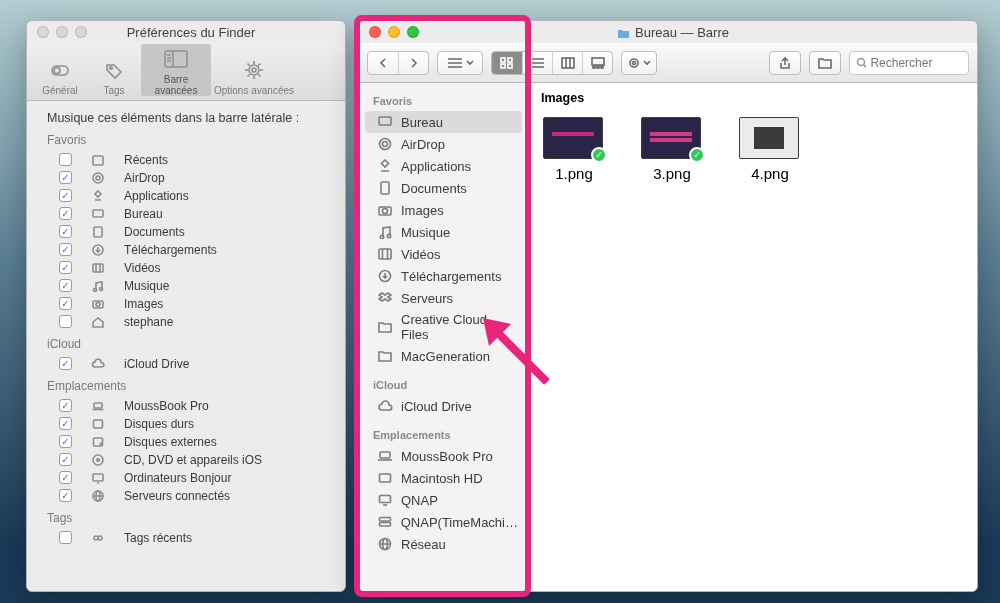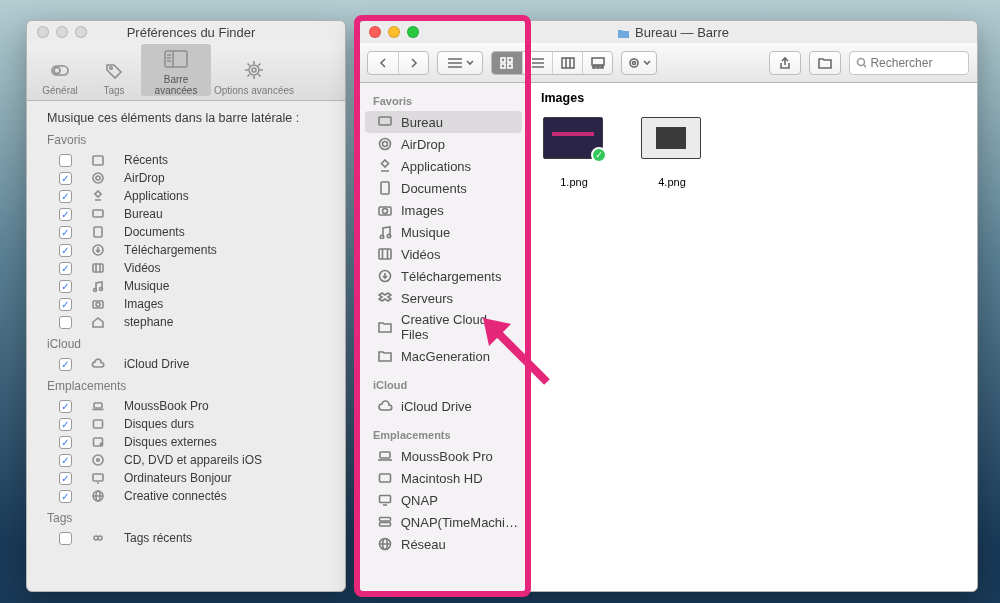--- a/index.html
+++ b/index.html
@@ -15,21 +15,21 @@
 
   
   #prefs{left:26px;top:20px;width:320px;height:572px;}
   #prefs .toolbar{height:58px; background:linear-gradient(#efefef,#dcdcdc); border-bottom:1px solid #b7b7b7; display:flex; align-items:flex-end; padding:4px 6px}
   .tb-btn{width:54px;text-align:center;color:#7a7a7a;font-size:10px}
   .tb-btn .ico{height:30px;display:flex;align-items:center;justify-content:center;color:#8f8f8f}
   .tb-btn.sel{background:#c6c6c6;border-radius:3px;color:#555}
   #prefs .body{padding:10px 14px;font-size:12px;color:#3a3a3a;overflow:auto;height:calc(100% - 80px);}
   #prefs .body h4{font-size:12px;color:#7a7a7a;font-weight:normal;margin:6px 0 4px 6px}
   #prefs .hdr{font-size:12.5px;margin:0 0 8px 6px}
-  .row{display:flex;align-items:flex-end;gap:18px;padding:2px 6px 2px 18px}
+  .row{display:flex;align-items:flex-start;gap:18px;padding:2px 6px 2px 18px}
   .row .chk{width:13px;height:13px;border:1px solid #9a9a9a;border-radius:3px;background:#fff;display:flex;align-items:center;justify-content:center;}
   .row .chk.c::after{content:"✓";font-size:10px;color:#3478f6;line-height:1}
   .row .sm{width:16px;height:14px;color:#8d8d8d;display:flex;align-items:center;justify-content:center}
   .row span{font-size:12px}
 
   
   #finder{left:358px;top:20px;width:620px;height:572px;}
   #finder .titlebar{height:22px;}
   #finder .title svg{vertical-align:-2px;margin-right:5px}
   #finder .toolbar{height:40px;background:linear-gradient(#fafafa,#e6e6e6);border-bottom:1px solid #b7b7b7;display:flex;align-items:center;padding:0 8px;gap:8px}
@@ -52,21 +52,21 @@
   .main{flex:1;background:#fff}
   .pathhdr{font-size:12.5px;font-weight:600;padding:8px 12px}
   .grid{display:flex;gap:36px;padding:4px 14px}
   .thumb{width:62px;text-align:center}
   .thumb .img{width:60px;height:42px;border:1px solid #3c3c3c;border-radius:2px;position:relative;background:#2a2446}
   .thumb .img.light{background:#ebebeb}
   .thumb .img .bar{position:absolute;left:8px;right:8px;top:14px;height:4px}
   .thumb .img .bar2{top:20px}
   .badge{position:absolute;right:-5px;bottom:-5px;width:16px;height:16px;border-radius:50%;background:#34c759;border:2px solid #fff;display:flex;align-items:center;justify-content:center}
   .badge::after{content:"✓";font-size:9px;color:#fff}
-  .thumb span{font-size:11px;display:block;margin-top:17px}
+  .thumb span{font-size:15px;display:block;margin-top:6px}
 
   
   .hl{position:absolute;border:6px solid #e6267a;border-radius:8px;pointer-events:none}
 
   svg{stroke:currentColor;fill:none;stroke-width:1.6}
   .arrow{position:absolute;color:#e6267a}
 </style>
 </head>
 <body>
 
@@ -295,21 +295,21 @@
       </div>
     <div class="row">
         <div class="chk c"></div>
         <div class="sm">
           <svg width="14" height="14">
             <circle cx="7" cy="7" r="5"></circle>
             <ellipse cx="7" cy="7" rx="2" ry="5"></ellipse>
             <line x1="2" y1="7" x2="12" y2="7"></line>
           </svg>
         </div>
-        <span>Creative connectés</span>
+        <span>Serveurs connectés</span>
       </div>
 
     <h4>Tags</h4>
     <div class="row">
         <div class="chk"></div>
         <div class="sm">
           <svg width="14" height="14">
             <circle cx="5" cy="7" r="2"></circle>
             <circle cx="9" cy="7" r="2"></circle>
           </svg>
@@ -583,20 +583,28 @@
       <div class="pathhdr">Images</div>
       <div class="grid">
         <div class="thumb">
             <div class="img">
               <div class="bar" style="background:#c52a72"></div>
               <div class="badge"></div>
             </div>
             <span>1.png</span>
           </div>
         <div class="thumb">
+            <div class="img">
+              <div class="bar" style="background:#d23a82"></div>
+              <div class="bar bar2" style="background:#d23a82"></div>
+              <div class="badge"></div>
+            </div>
+            <span>3.png</span>
+          </div>
+        <div class="thumb">
             <div class="img light">
               <div style="position:absolute;left:14px;top:9px;width:30px;height:22px;border:1px solid #3a3a3a;background:#3a3a3a"></div>
             </div>
             <span>4.png</span>
           </div>
       </div>
     </div>
   </div>
 </div>
 

